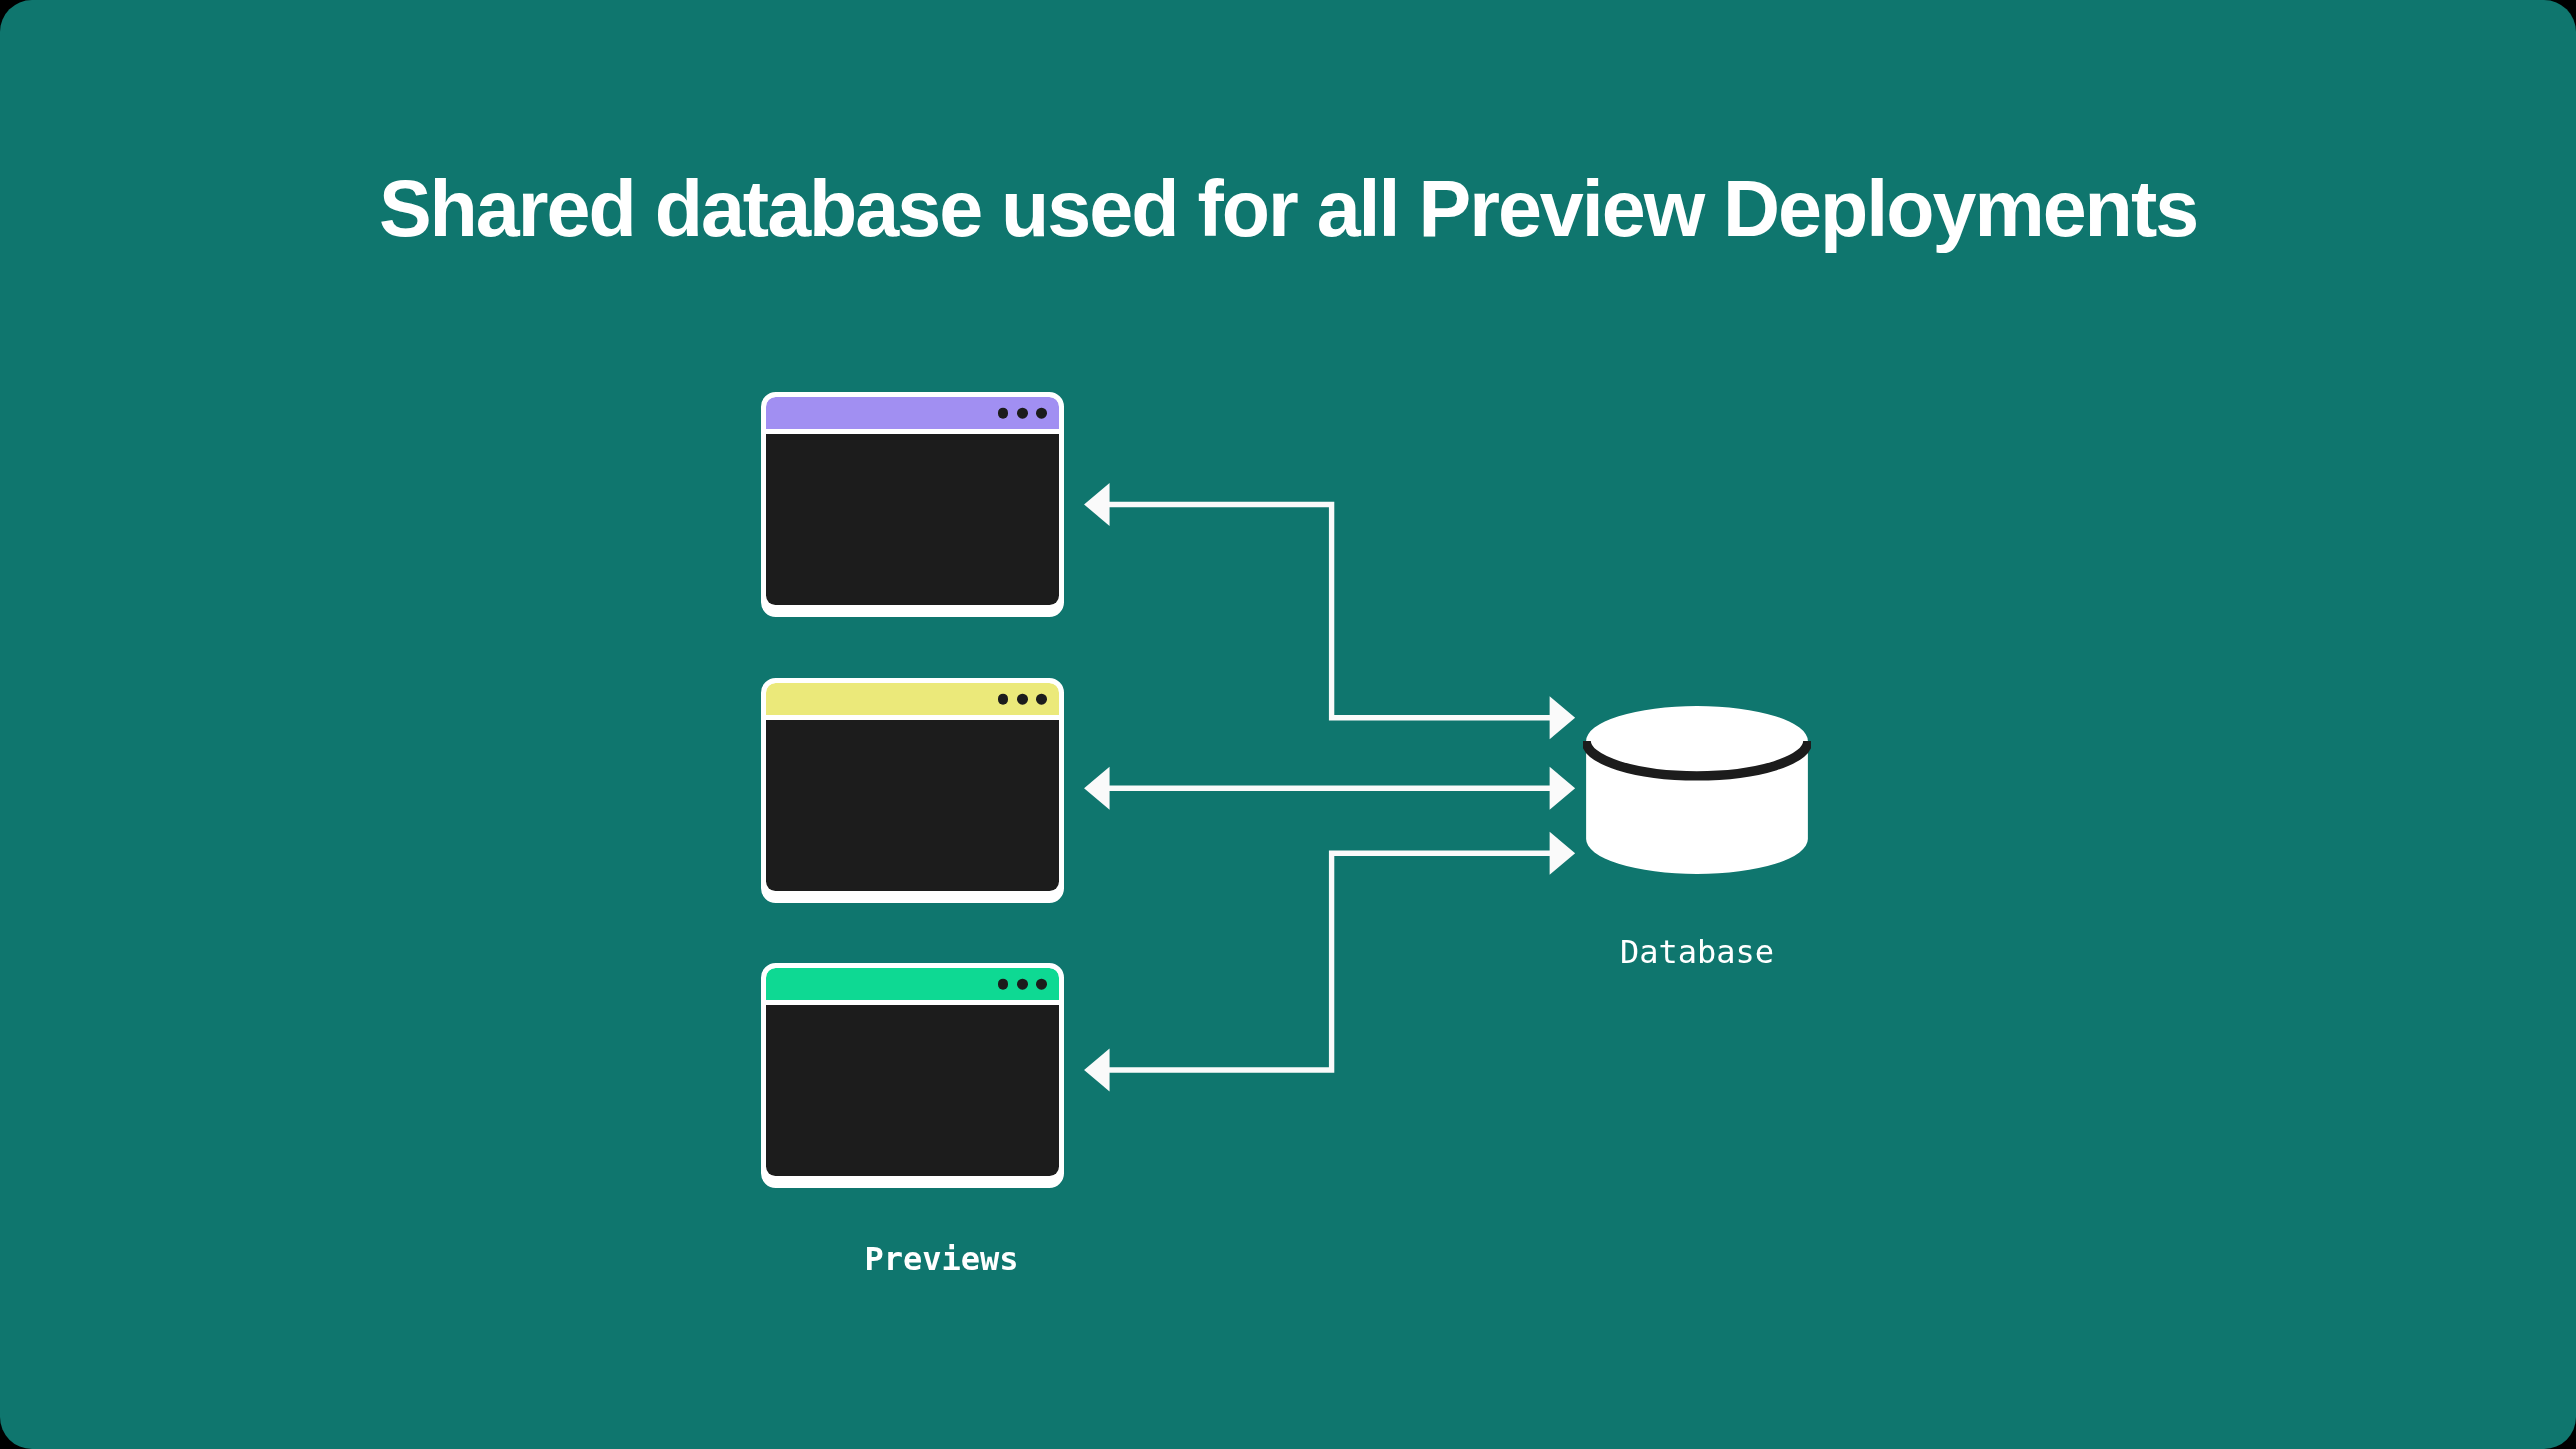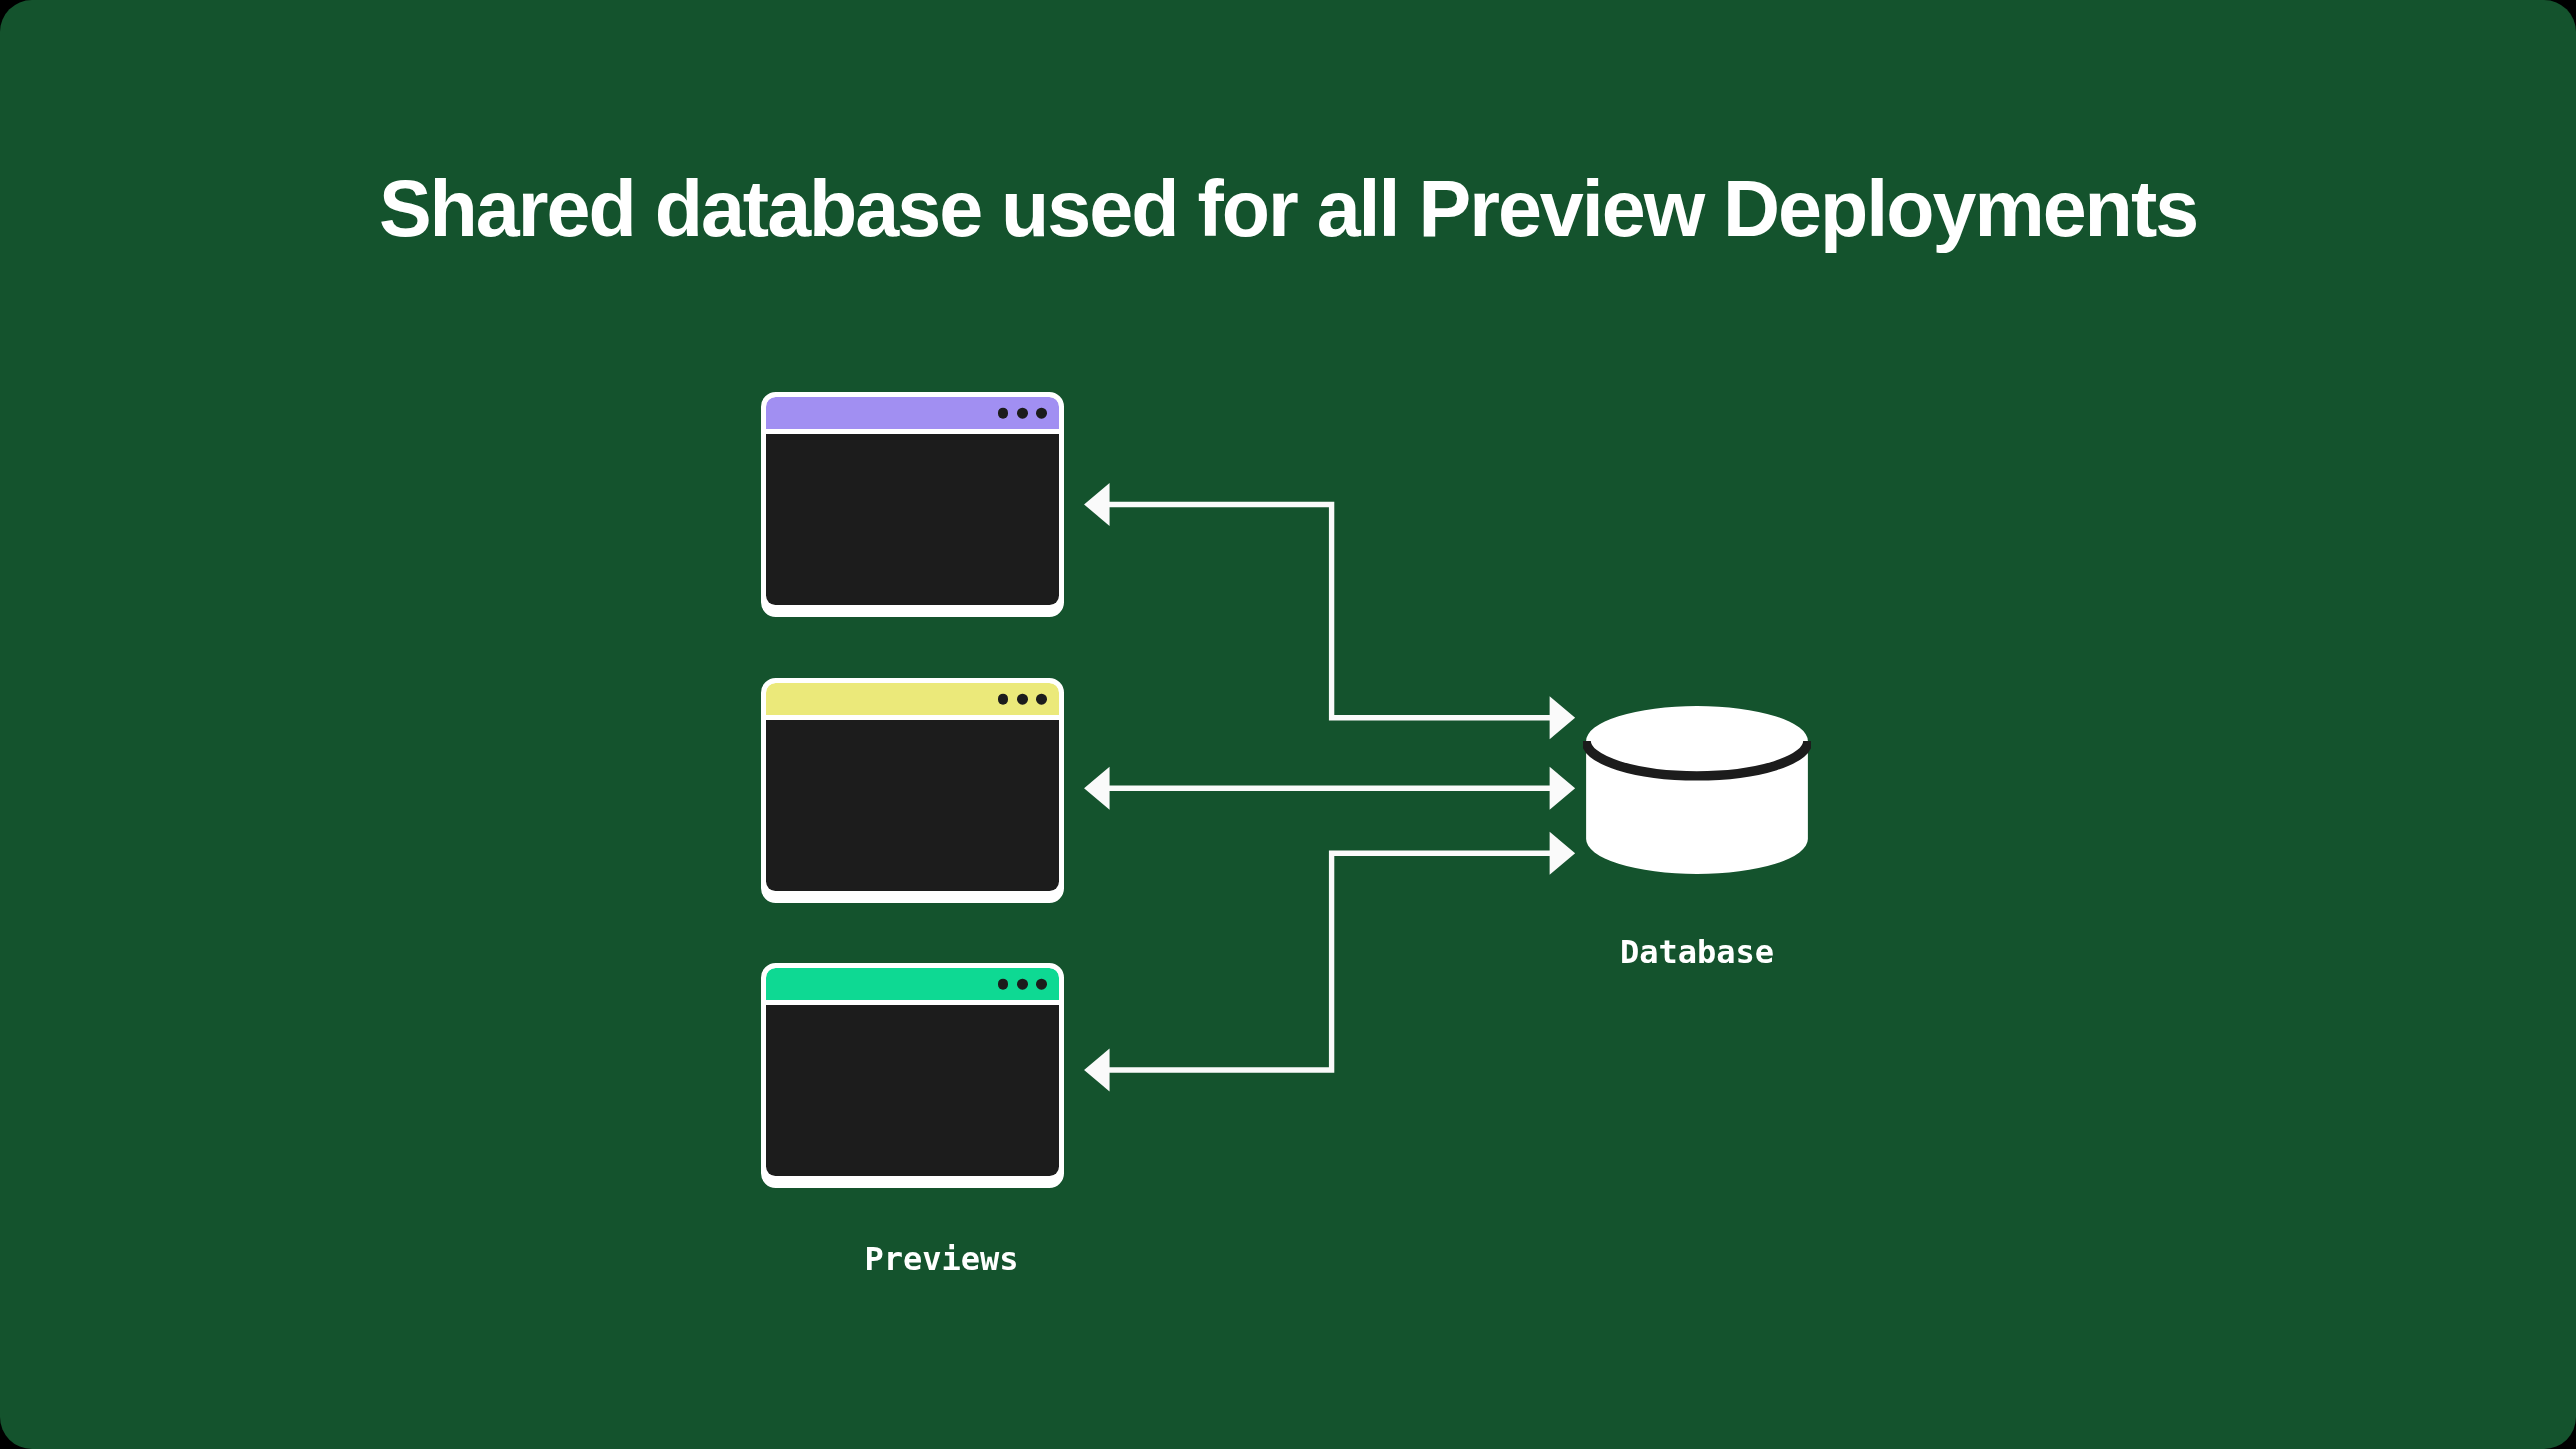--- a/index.html
+++ b/index.html
@@ -89,39 +89,39 @@
     top: 706px;
     width: 228px;
     text-align: center;
   }
   .db-icon { display: block; width: 228px; height: 168px; }
   .db-body { fill: #ffffff; }
   .db-separator { fill: none; stroke-width: 14; }
   .db-label {
     margin-top: 59px;
     font-family: "DejaVu Sans Mono", monospace;
-    font-weight: bold;
+    font-weight: normal;
     font-size: 32px;
   }
   
   .previews-label {
     position: absolute;
     left: 790px;
     top: 1240px;
     width: 303px;
     text-align: center;
     font-family: "DejaVu Sans Mono", monospace;
     font-weight: bold;
     font-size: 32px;
   }
 </style>
 </head>
 <body>
 
-<div id="canvas" style="background-color: #14532d;">
+<div id="canvas" style="background-color: #0f766e;">
 
   <h1 class="title" style="color: rgb(255, 255, 255);">Shared database used for all Preview Deployments</h1>
 
   <svg class="arrows" viewBox="0 0 3840 2160" aria-hidden="true">
     <g>
       <polyline class="arrow-line" points="1650,752 1985,752 1985,1070 2315,1070"></polyline>
       <polygon class="arrow-head" points="1616,752 1654,720 1654,784"></polygon>
       <polygon class="arrow-head" points="2348,1070 2310,1038 2310,1102"></polygon>
     </g>
     <g>

